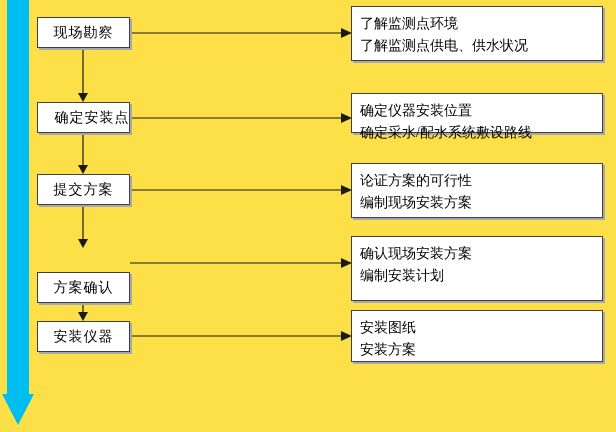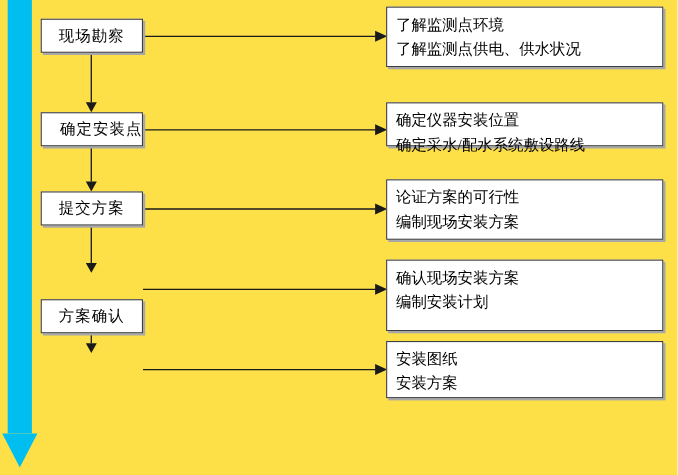--- a/index.html
+++ b/index.html
@@ -118,20 +118,23 @@
   </div>
   <div class="box step-box" style="top:102px;padding-left:17px;">
     <span>确定安装点</span>
   </div>
   <div class="box step-box" style="top:174px;">
     <span>提交方案</span>
   </div>
   <div class="box step-box" style="top:248px;margin-top:24px;">
     <span>方案确认</span>
   </div>
+  <div class="box step-box" style="top:321px;">
+    <span>安装仪器</span>
+  </div>
 
   <div class="box detail-box" style="top:6px;height:55px;">
     <span class="detail-line">了解监测点环境</span>
     <span class="detail-line">了解监测点供电、供水状况</span>
   </div>
   <div class="box detail-box" style="top:93px;height:40px;">
     <span class="detail-line">确定仪器安装位置</span>
     <span class="detail-line">确定采水/配水系统敷设路线</span>
   </div>
   <div class="box detail-box" style="top:163px;height:55px;">

